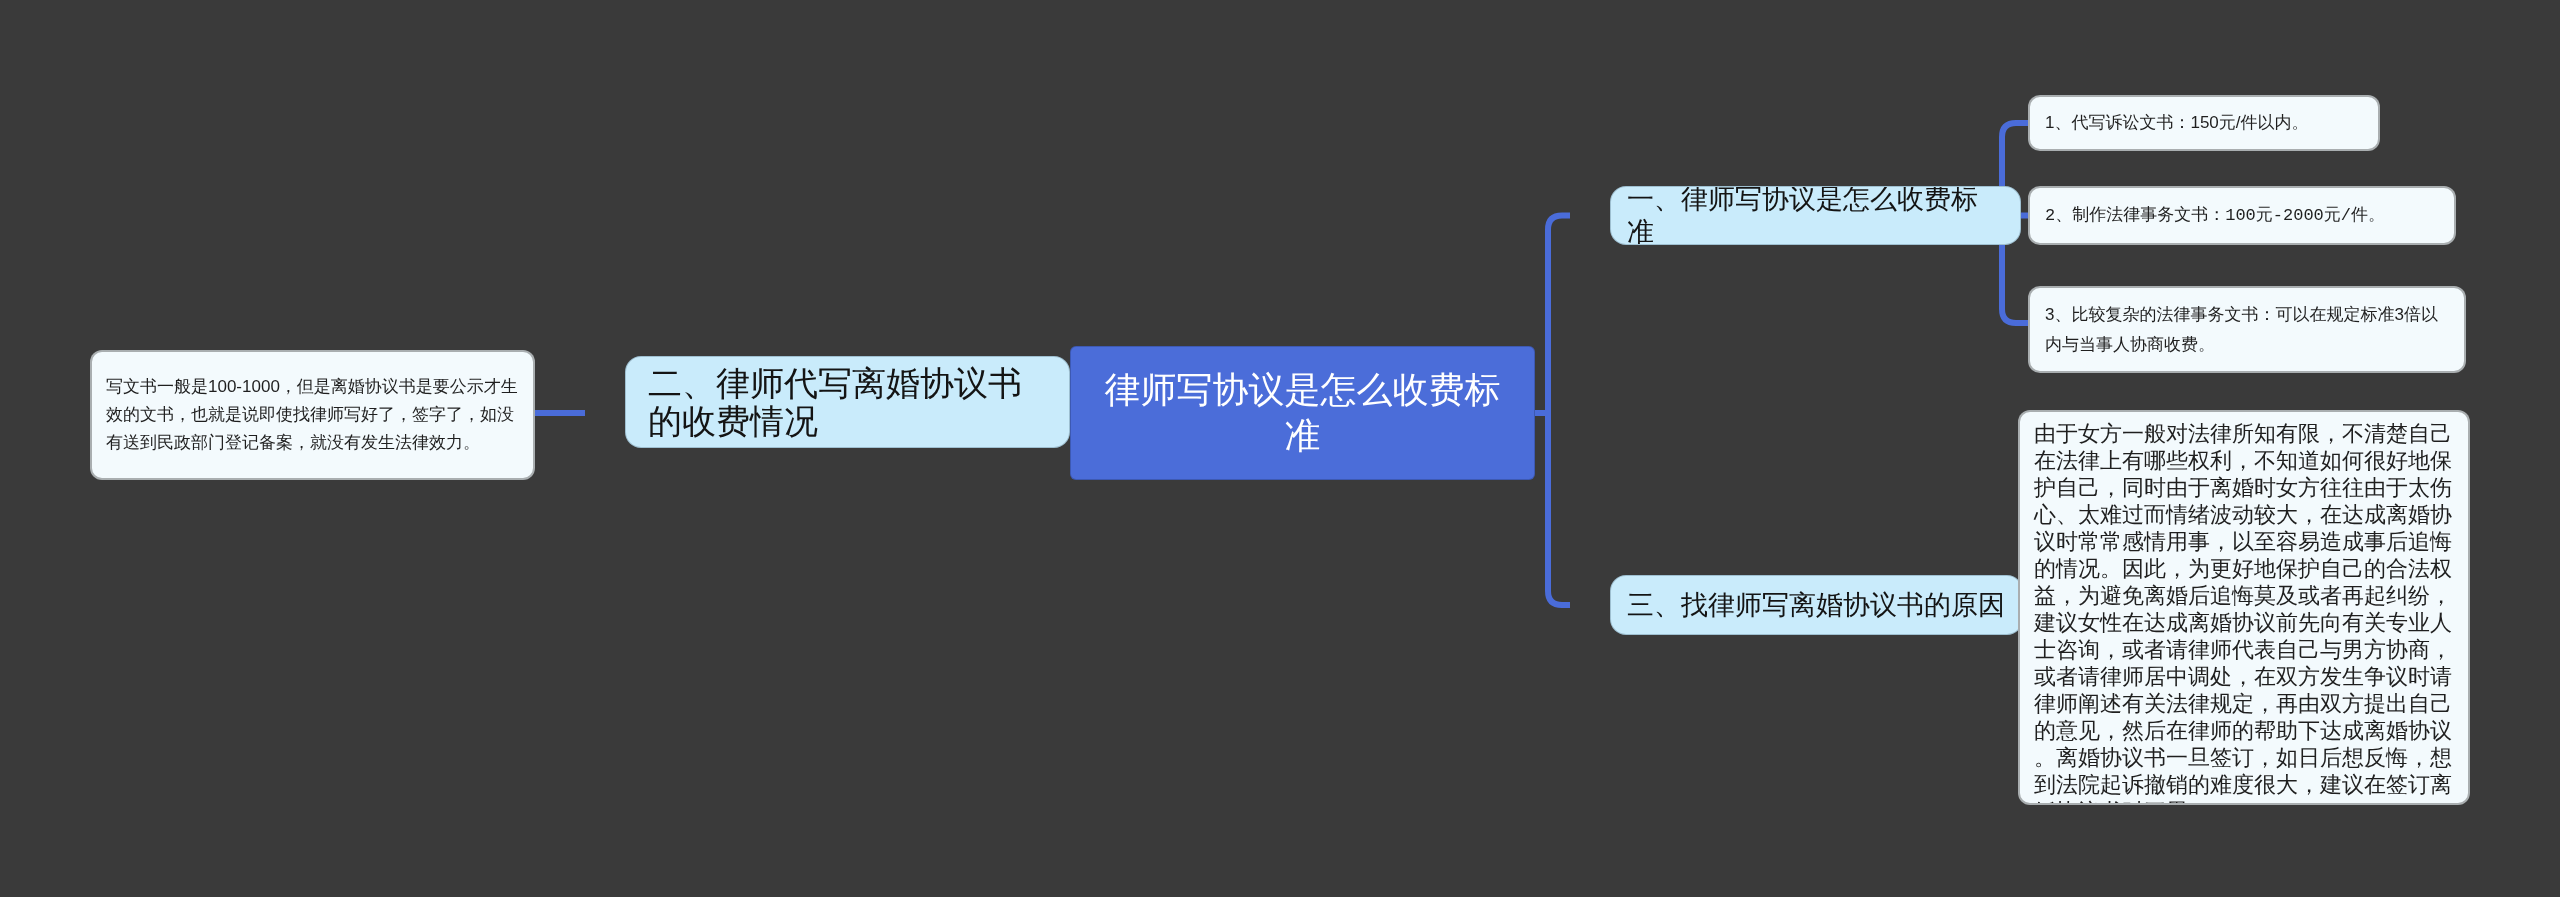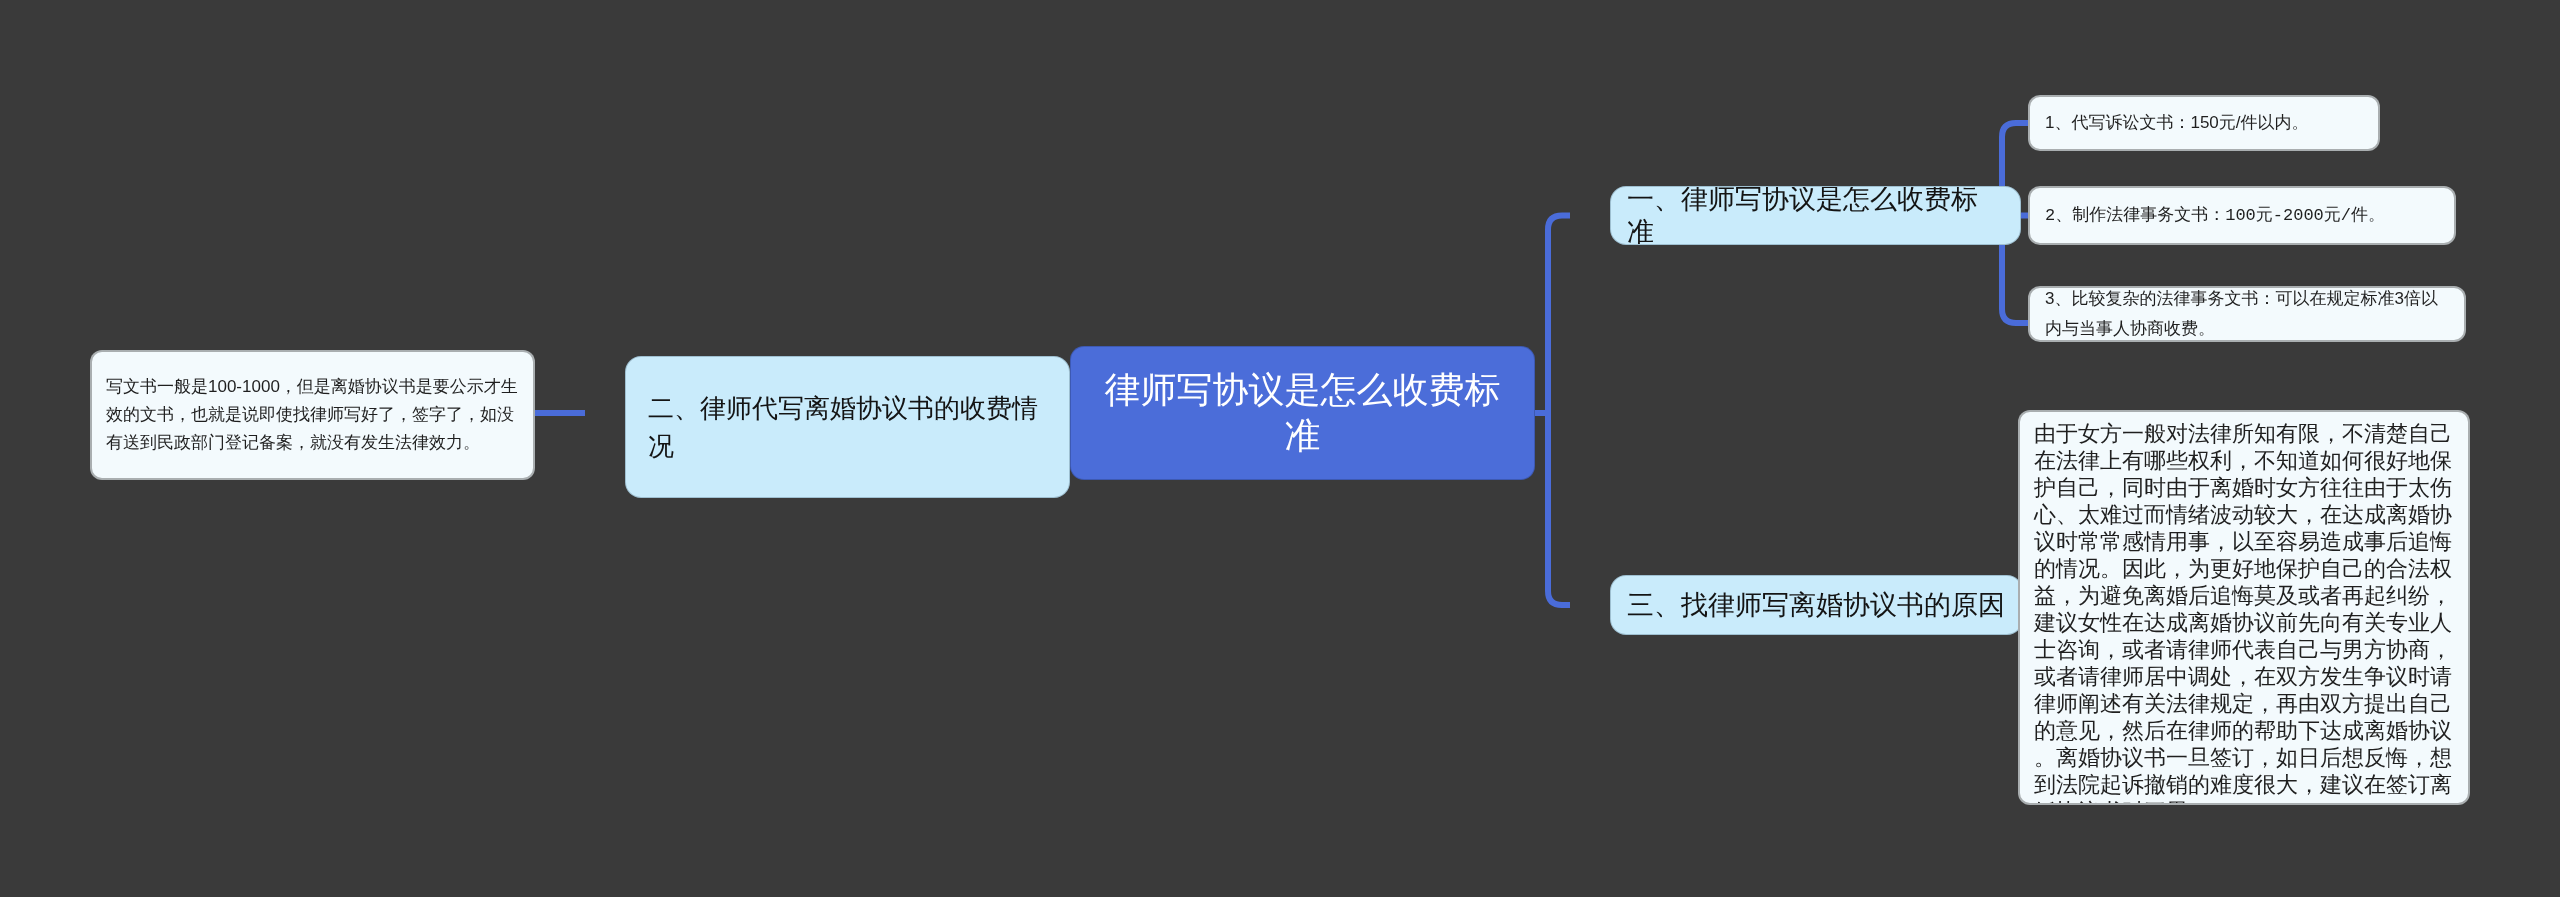--- a/index.html
+++ b/index.html
@@ -49,21 +49,21 @@
     border-radius: 16px;
     font-size: 27px;
     padding: 10px 18px;
     margin-left: 40px;
   }
   
   .root-node {
     background: #4b6dd9;
     color: #ffffff;
     border: 1px solid rgba(0,0,0,0.18);
-    border-radius: 14px;
+    border-radius: 6px;
     font-size: 36px;
     line-height: 46px;
     text-align: center;
     justify-content: center;
     padding: 10px 18px;
   }
   .label { display: block; width: 100%; }
 </style>
 </head>
 <body>
@@ -80,41 +80,41 @@
 
     <path d="M 1981 215.5 H 2030 M 2030 123 H 2016 Q 2002 123 2002 137 V 309 Q 2002 323 2016 323 H 2030" stroke="#4a6cd9" stroke-width="6" fill="none"></path>
 
     <path d="M 1983 605 H 2020" stroke="#4a6cd9" stroke-width="6" fill="none"></path>
   </svg>
 
   <div class="node detail-box" style="left:90px; top:350px; width:445px; height:130px;">
     <span class="label">写文书一般是100-1000，但是离婚协议书是要公示才生效的文书，也就是说即使找律师写好了，签字了，如没有送到民政部门登记备案，就没有发生法律效力。</span>
   </div>
 
-  <div class="node topic-node" style="left:585px; top:356px; width:445px; height:142px; font-size:26px; line-height:38px; padding:10px 22px;">
+  <div class="node topic-node" style="left:585px; top:356px; width:445px; height:92px; font-size:34px; line-height:38px; padding:10px 22px;">
     <span class="label">二、律师代写离婚协议书的收费情况</span>
   </div>
 
   <div class="node root-node" style="left:1070px; top:346px; width:465px; height:134px;">
     <span class="label">律师写协议是怎么收费标准</span>
   </div>
 
   <div class="node topic-node" style="left:1570px; top:186px; width:411px; height:59px; line-height:33px; padding:6px 16px;">
     <span class="label">一、律师写协议是怎么收费标准</span>
   </div>
 
   <div class="node detail-box" style="left:2028px; top:95px; width:352px; height:56px; line-height:30px; padding:6px 15px;">
     <span class="label">1、代写诉讼文书：150元/件以内。</span>
   </div>
 
   <div class="node detail-box" style="left:2028px; top:186px; width:428px; height:59px; line-height:30px; padding:6px 15px;font-family:Liberation Mono, monospace;">
     <span class="label">2、制作法律事务文书：100元-2000元/件。</span>
   </div>
 
-  <div class="node detail-box" style="left:2028px; top:286px; width:438px; height:56px; line-height:30px; padding:6px 15px;">
+  <div class="node detail-box" style="left:2028px; top:286px; width:438px; height:87px; line-height:30px; padding:6px 15px;">
     <span class="label">3、比较复杂的法律事务文书：可以在规定标准3倍以内与当事人协商收费。</span>
   </div>
 
   <div class="node topic-node" style="left:1570px; top:575px; width:413px; height:60px; line-height:34px; padding:6px 16px;">
     <span class="label">三、找律师写离婚协议书的原因</span>
   </div>
 
   <div class="node detail-box" style="left:2018px; top:410px; width:452px; height:395px; font-size:22px; line-height:27px; padding:8px 14px; align-items:flex-start;">
     <span class="label">由于女方一般对法律所知有限，不清楚自己在法律上有哪些权利，不知道如何很好地保护自己，同时由于离婚时女方往往由于太伤心、太难过而情绪波动较大，在达成离婚协议时常常感情用事，以至容易造成事后追悔的情况。因此，为更好地保护自己的合法权益，为避免离婚后追悔莫及或者再起纠纷，建议女性在达成离婚协议前先向有关专业人士咨询，或者请律师代表自己与男方协商，或者请律师居中调处，在双方发生争议时请律师阐述有关法律规定，再由双方提出自己的意见，然后在律师的帮助下达成离婚协议。离婚协议书一旦签订，如日后想反悔，想到法院起诉撤销的难度很大，建议在签订离婚协议书时三思。</span>
   </div>

